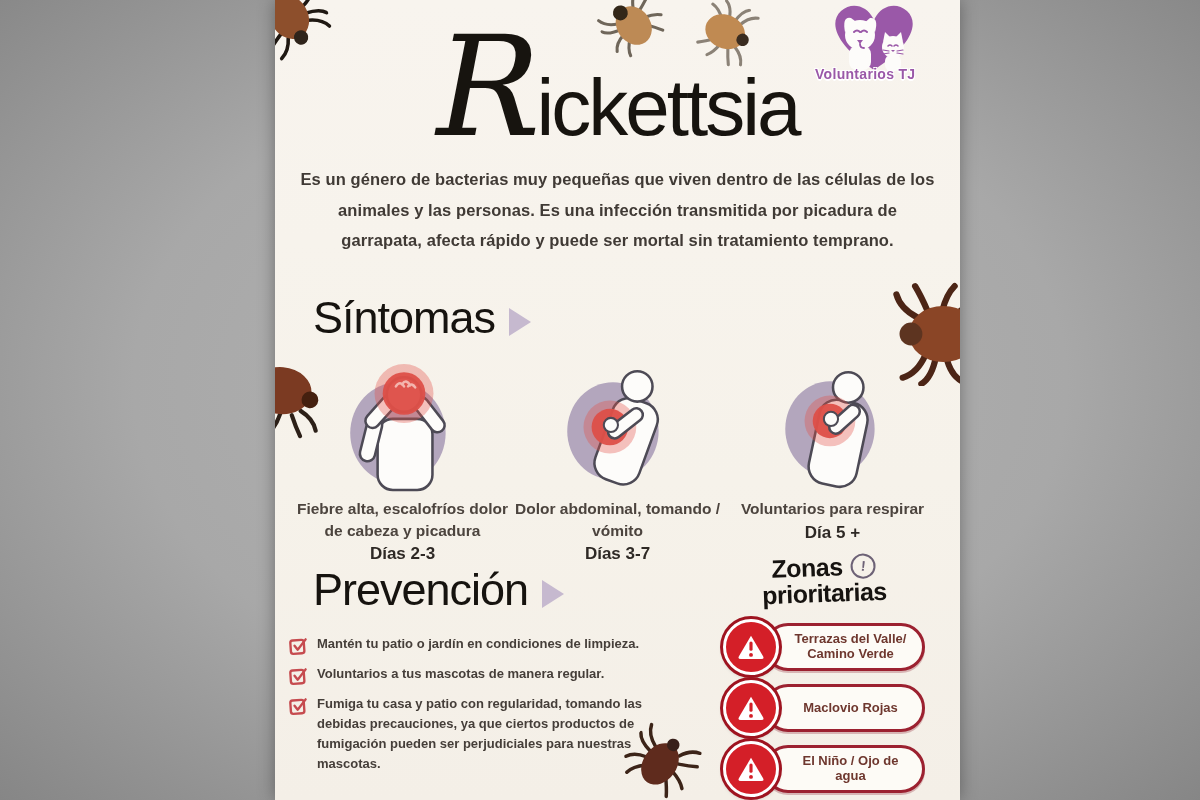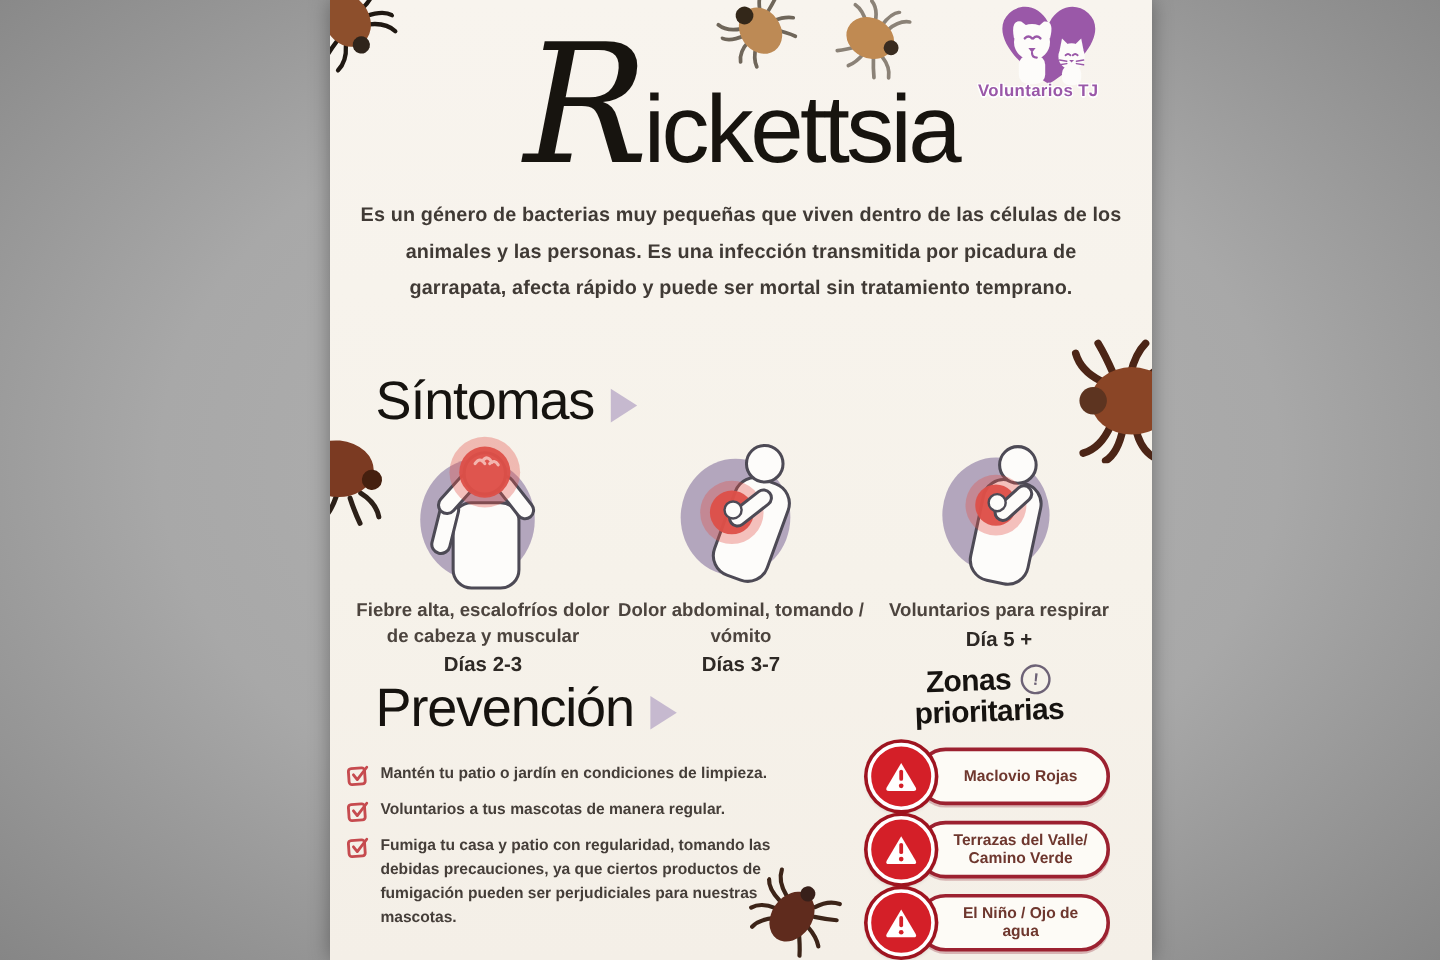--- a/index.html
+++ b/index.html
@@ -43,21 +43,21 @@
   .intro{
     position:absolute;top:164px;left:24px;right:24px;
     text-align:center;font-size:16.5px;font-weight:bold;color:#403a35;
     line-height:1.85;letter-spacing:.1px;
   }
   
   .section-h{
     position:absolute;left:38px;display:flex;align-items:center;
     font-size:45px;letter-spacing:-1px;color:#16130f;font-weight:400;
   }
-  .section-h.sintomas{top:308px;}
+  .section-h.sintomas{top:292px;}
   .section-h.prevencion{top:564px;}
   .arrow-right{
     width:0;height:0;border-top:14px solid transparent;border-bottom:14px solid transparent;
     border-left:22px solid #c6b9cf;margin-left:14px;margin-top:8px;
   }
   
   .figures{position:absolute;top:360px;left:20px;width:645px;display:grid;grid-template-columns:1fr 1fr 1fr;}
   .fig-col{display:flex;flex-direction:column;align-items:center;text-align:center;}
   .fig-col svg{display:block;}
   .fig-caption{margin-top:6px;font-size:15.5px;font-weight:bold;color:#4c443e;line-height:1.4;max-width:212px;}
@@ -229,21 +229,21 @@
           <ellipse cx="60" cy="72" rx="47" ry="50" fill="#b3a6bd"></ellipse>
           <rect x="40" y="58" width="54" height="70" rx="15" fill="#fdfcfa" stroke="#4d4a55" stroke-width="2.5"></rect>
           <rect x="26" y="56" width="15" height="44" rx="7.5" fill="#fdfcfa" stroke="#4d4a55" stroke-width="2.5" transform="rotate(14 33 78)"></rect>
           <rect x="36" y="32" width="14" height="38" rx="7" fill="#fdfcfa" stroke="#4d4a55" stroke-width="2.5" transform="rotate(42 43 51)"></rect>
           <rect x="84" y="34" width="14" height="40" rx="7" fill="#fdfcfa" stroke="#4d4a55" stroke-width="2.5" transform="rotate(-38 91 54)"></rect>
           <circle cx="66" cy="34" r="17" fill="#fdfcfa" stroke="#4d4a55" stroke-width="2.5"></circle>
           <circle cx="66" cy="33" r="29" fill="#e25048" opacity=".35"></circle>
           <circle cx="66" cy="33" r="21" fill="#dd4f48" opacity=".95"></circle>
           <path d="M58,26 q4,-6 8,0 M64,24 q4,-6 8,1 M70,26 q4,-4 7,1" stroke="#f3b5ae" stroke-width="2.5" fill="none" stroke-linecap="round"></path>
         </svg>
-        <div class="fig-caption">Fiebre alta,  escalofríos  dolor de cabeza y muscular</div>
+        <div class="fig-caption">Fiebre alta,  escalofríos  dolor de cabeza y picadura</div>
         <div class="fig-days">Días 2-3</div>
       </div>
 
       <div class="fig-col">
         <svg width="134" height="132" viewBox="0 0 130 130">
           <ellipse cx="60" cy="70" rx="45" ry="48" fill="#b3a6bd"></ellipse>
           <rect x="50" y="38" width="46" height="84" rx="17" fill="#fdfcfa" stroke="#4d4a55" stroke-width="2.5" transform="rotate(20 73 80)"></rect>
           <circle cx="84" cy="26" r="15" fill="#fdfcfa" stroke="#4d4a55" stroke-width="2.5"></circle>
           <circle cx="57" cy="66" r="26" fill="#e25048" opacity=".35"></circle>
           <circle cx="57" cy="66" r="18" fill="#dd4f48" opacity=".95"></circle>
@@ -308,32 +308,32 @@
       </div>
 
       <div class="zone-badge">
         <div class="zone-circle">
           <svg width="28" height="26" viewBox="0 0 30 28">
             <path d="M15,2 L28,24 Q29.5,27 26,27 L4,27 Q.5,27 2,24 Z" fill="#ffffff"></path>
             <rect x="13.3" y="8" width="3.4" height="10" rx="1.7" fill="#d41f28"></rect>
             <circle cx="15" cy="22.5" r="2.1" fill="#d41f28"></circle>
           </svg>
         </div>
-        <div class="zone-pill">Maclovio Rojas</div>
+        <div class="zone-pill">Terrazas del Valle/ Camino Verde</div>
       </div>
 
       <div class="zone-badge">
         <div class="zone-circle">
           <svg width="28" height="26" viewBox="0 0 30 28">
             <path d="M15,2 L28,24 Q29.5,27 26,27 L4,27 Q.5,27 2,24 Z" fill="#ffffff"></path>
             <rect x="13.3" y="8" width="3.4" height="10" rx="1.7" fill="#d41f28"></rect>
             <circle cx="15" cy="22.5" r="2.1" fill="#d41f28"></circle>
           </svg>
         </div>
-        <div class="zone-pill">Terrazas del Valle/ Camino Verde</div>
+        <div class="zone-pill">Maclovio Rojas</div>
       </div>
 
       <div class="zone-badge">
         <div class="zone-circle">
           <svg width="28" height="26" viewBox="0 0 30 28">
             <path d="M15,2 L28,24 Q29.5,27 26,27 L4,27 Q.5,27 2,24 Z" fill="#ffffff"></path>
             <rect x="13.3" y="8" width="3.4" height="10" rx="1.7" fill="#d41f28"></rect>
             <circle cx="15" cy="22.5" r="2.1" fill="#d41f28"></circle>
           </svg>
         </div>

